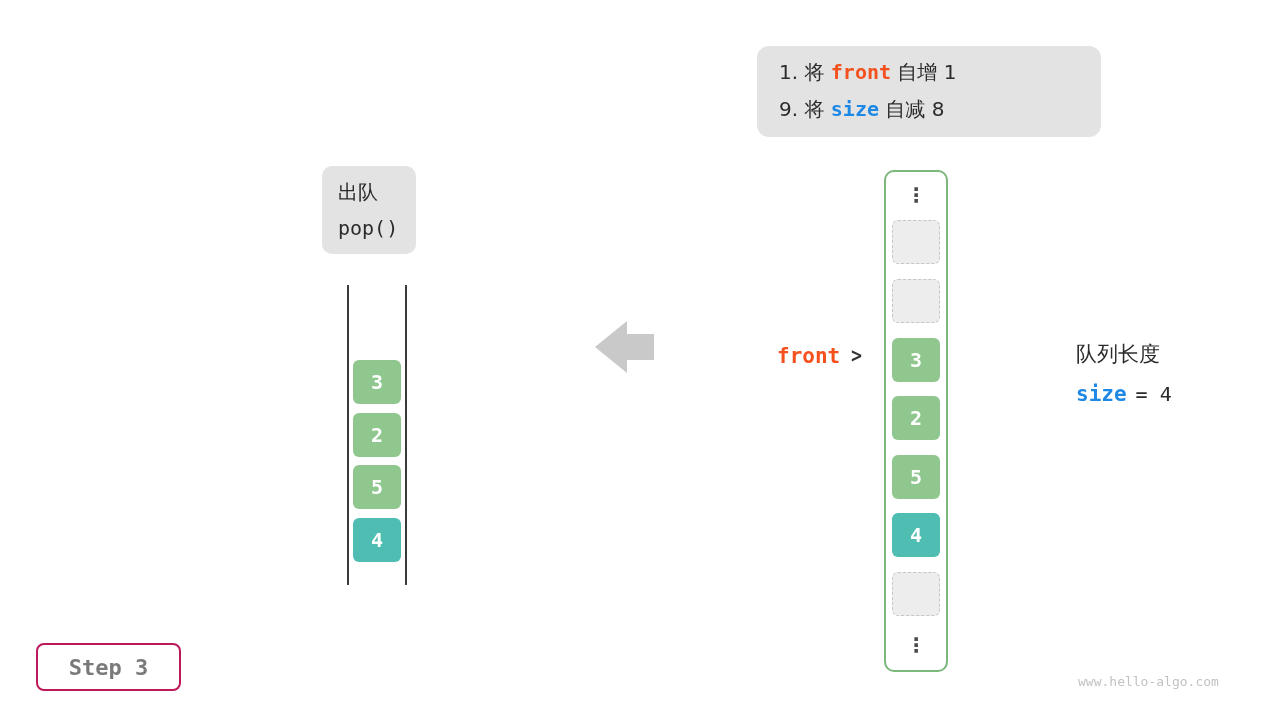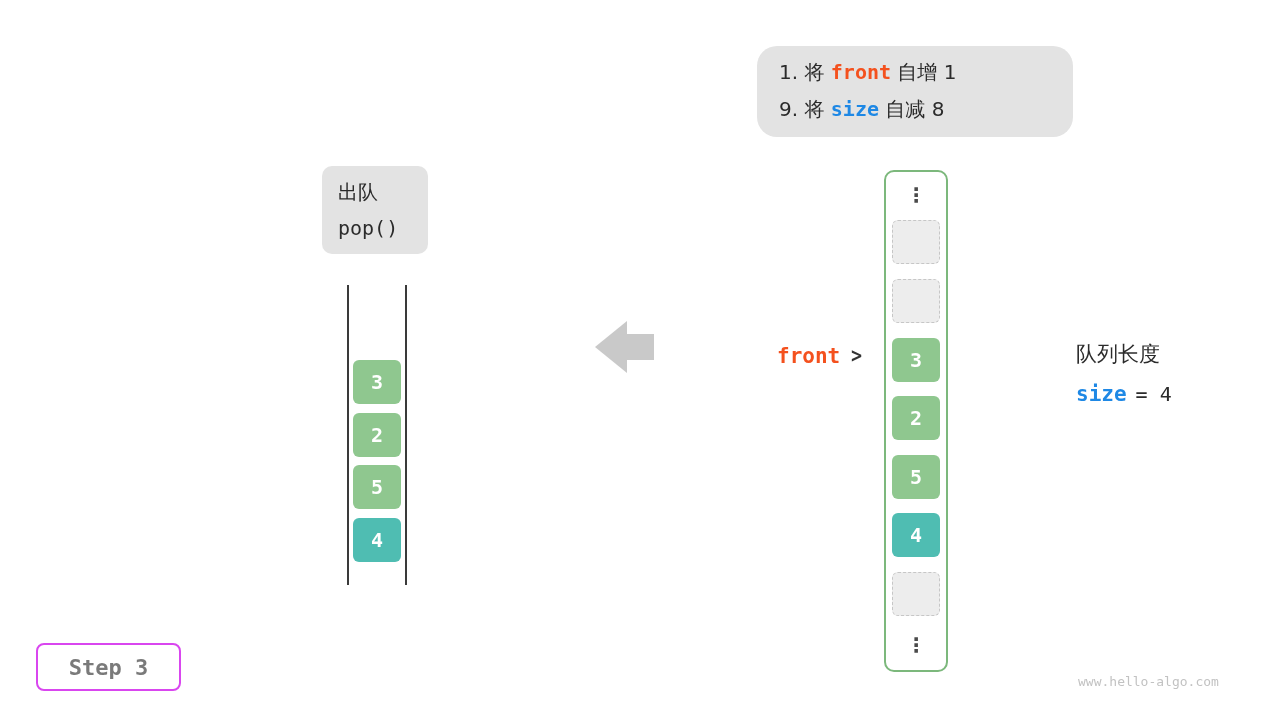--- a/index.html
+++ b/index.html
@@ -14,35 +14,35 @@
   }
   .mono { font-family: "DejaVu Sans Mono", monospace; }
   .code { font-family: "DejaVu Sans Mono", monospace; font-weight: bold; }
   .orange { color: var(--orange, #F4511E); }
   .blue { color: var(--blue, #1E88E5); }
 
   
   .instruction-box {
     position: absolute;
     left: 757px; top: 46px;
-    width: 316px; height: 91px;
+    width: 344px; height: 91px;
     background: var(--box-gray, #E3E3E3);
-    border-radius: 20px;
+    border-radius: 12px;
     padding: 8px 22px;
     box-sizing: border-box;
     font-size: 20px;
     line-height: 37px;
     white-space: nowrap;
   }
 
   
   .operation-box {
     position: absolute;
     left: 322px; top: 166px;
-    width: 106px; height: 88px;
+    width: 94px; height: 88px;
     background: var(--box-gray, #E3E3E3);
     border-radius: 10px;
     padding: 8px 16px;
     box-sizing: border-box;
     font-size: 20px;
     line-height: 36px;
   }
 
   
   .stack-line {
@@ -166,21 +166,21 @@
   .size-info .row2 { margin-top: 14px; display: flex; align-items: center; gap: 9px; }
   .size-info .code { font-size: 21px; }
   .size-info .mono { font-size: 20px; }
 
   
   .step-badge {
     position: absolute;
     left: 36px; top: 643px;
     width: 145px; height: 48px;
     background: #ffffff;
-    border: 2px solid #d946ef;
+    border: 2px solid #be185d;
     border-radius: 8px;
     display: flex;
     align-items: center;
     justify-content: center;
     font-family: "DejaVu Sans Mono", monospace;
     font-weight: bold;
     font-size: 22px;
     color: var(--step-gray, #7A7A7A);
     box-sizing: border-box;
   }

